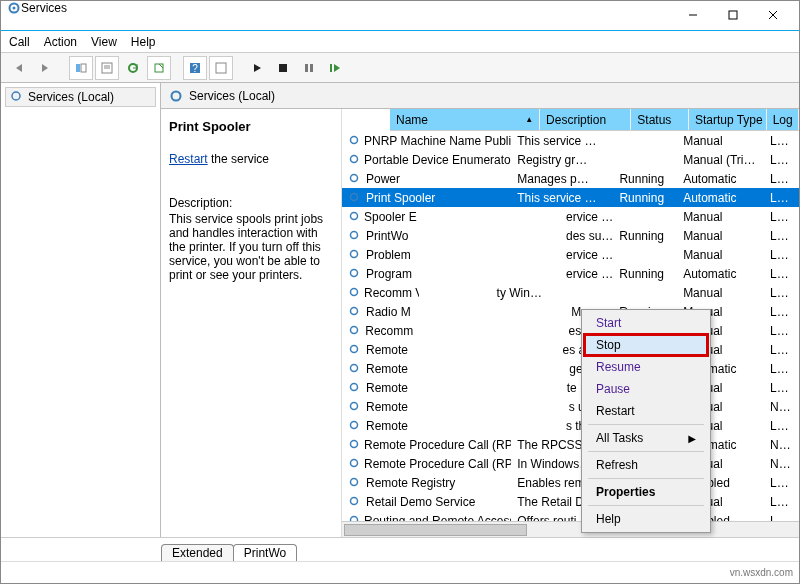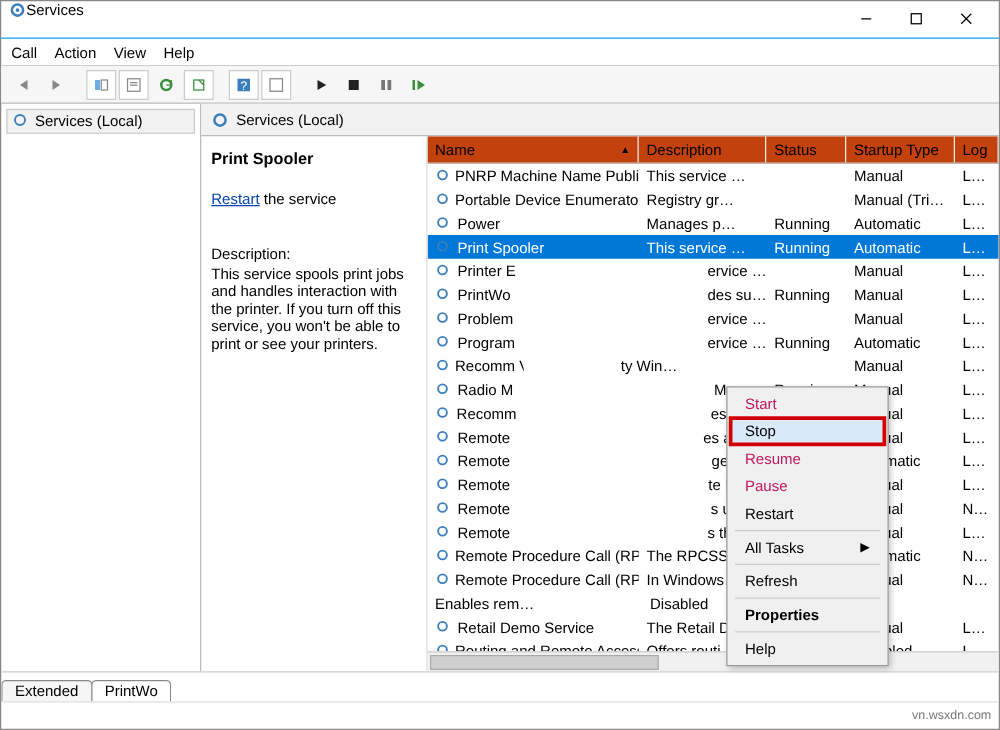--- a/index.html
+++ b/index.html
@@ -17,39 +17,39 @@
   .leftpane { width: 160px; border-right: 1px solid #bbb; padding: 4px; }
   .leftpane .hdr { height: 20px; display: flex; align-items: center; gap: 4px; border: 1px solid #ccc; background: #f2f2f2; padding: 0 4px; margin-bottom: 2px; }
   .rightpane { flex: 1; display: flex; flex-direction: column; min-width: 0; }
   .rightpane .hdr { height: 26px; display: flex; align-items: center; gap: 6px; background: #f2f2f2; border-bottom: 1px solid #bbb; padding: 0 8px; }
   .content { flex: 1; display: flex; min-height: 0; position: relative; }
   .desc-col { width: 180px; padding: 10px 8px 10px 8px; }
   .desc-col .svc-name { font-weight: bold; font-size: 13px; margin-bottom: 18px; }
   .desc-col a { color: #0645ad; text-decoration: underline; cursor: default; }
   .desc-col .desc-label { margin-bottom: 2px; }
   .listwrap { flex: 1; overflow: hidden; display: flex; flex-direction: column; min-width: 0; border-left: 1px solid #ddd; }
-  .colhdr { display: flex; height: 22px; border-bottom: 1px solid #ccc; background: #c2410c; font-size: 12px; }
+  .colhdr { display: flex; height: 22px; border-bottom: 1px solid #ccc; background: #7dd3fc; font-size: 12px; margin-left: 48px; }
   .colhdr > div { display: flex; align-items: center; padding: 0 6px; border-right: 1px solid #eee; overflow: hidden; white-space: nowrap; }
   .rows { flex: 1; overflow: hidden; }
   .row { display: flex; height: 19px; align-items: center; font-size: 12px; }
   .row > div { padding: 0 6px; overflow: hidden; white-space: nowrap; text-overflow: ellipsis; }
   .row.selected { background: #0078d7; color: #fff; }
   .c-name { width: 176px; display: flex; align-items: center; gap: 4px; }
   .c-desc { width: 106px; }
   .c-stat { width: 66px; }
   .c-type { width: 90px; }
   .c-log  { width: 36px; }
   .arrow { font-size: 8px; margin-left: auto; }
-  .tabs { height: 24px; display: flex; align-items: flex-end; border-top: 1px solid #ccc; }
+  .tabs { height: 24px; display: flex; align-items: flex-end; border-top: 1px solid #ccc; padding-left: 160px; }
   .tab { border: 1px solid #888; border-bottom: none; border-top-left-radius: 4px; border-top-right-radius: 4px; padding: 1px 10px; margin-right: -1px; background: #fff; font-size: 12px; }
   .tab.active { background: #f6f6f6; }
   .footer { height: 22px; display: flex; align-items: center; justify-content: flex-end; padding: 0 6px; border-top: 1px solid #ddd; font-size: 10px; color: #777; }
   .ctxmenu { position: absolute; left: 420px; top: 200px; width: 130px; background: #f0f0f0; border: 1px solid #999; box-shadow: 2px 2px 5px rgba(0,0,0,0.25); font-size: 12px; padding: 2px; z-index: 10; }
   .ctxmenu .mi { height: 22px; display: flex; align-items: center; padding: 0 12px; cursor: default; }
-  .ctxmenu .mi.disabled { color: #be185d; }
+  .ctxmenu .mi.disabled { color: #4c1d95; }
   .ctxmenu .mi.bold { font-weight: bold; }
   .ctxmenu .mi.hover { background: #d8eaf9; }
   .ctxmenu .msep { height: 1px; background: #ccc; margin: 2px 4px; }
   .ctxmenu .sub { margin-left: auto; font-size: 10px; }
   .highlight-stop { outline: 3px solid #d40000; outline-offset: -2px; }
   .hscroll { height: 16px; border-top: 1px solid #ccc; background: #f0f0f0; display: flex; align-items: center; }
   .hscroll .thumb { width: 40%; height: 12px; background: #cfcfcf; margin-left: 2px; border: 1px solid #aaa; }
   .gearico { width: 14px; height: 14px; display: inline-block; }
   svg { display: block; }
 </style>
@@ -269,21 +269,21 @@
                 <div class="c-type">Automatic</div>
                 <div class="c-log">Loc…</div>
               </div>
               <div class="row">
                 <div class="c-name" style="width:80px">
                   <span class="gearico">
                     <svg width="12" height="12">
                       <circle cx="6" cy="6" r="3.5" fill="none" stroke="#3a7fbc" stroke-width="1.5"></circle>
                     </svg>
                   </span>
-                  <span>Printer E</span>
+                  <span>Spooler E</span>
                 </div>
                 <div class="c-desc" style="width:202px;text-align:right;padding-right:0">ervice …</div>
                 <div class="c-stat"></div>
                 <div class="c-type">Manual</div>
                 <div class="c-log">Loc…</div>
               </div>
               <div class="row">
                 <div class="c-name" style="width:80px">
                   <span class="gearico">
                     <svg width="12" height="12">
@@ -459,20 +459,28 @@
                     </svg>
                   </span>
                   <span>Remote Procedure Call (RP…</span>
                 </div>
                 <div class="c-desc">In Windows…</div>
                 <div class="c-stat"></div>
                 <div class="c-type">Manual</div>
                 <div class="c-log">Net…</div>
               </div>
               <div class="row">
+                <div class="c-name">
+                  <span class="gearico">
+                    <svg width="12" height="12">
+                      <circle cx="6" cy="6" r="3.5" fill="none" stroke="#3a7fbc" stroke-width="1.5"></circle>
+                    </svg>
+                  </span>
+                  <span>Remote Registry</span>
+                </div>
                 <div class="c-desc">Enables rem…</div>
                 <div class="c-stat"></div>
                 <div class="c-type">Disabled</div>
                 <div class="c-log">Loc…</div>
               </div>
               <div class="row">
                 <div class="c-name">
                   <span class="gearico">
                     <svg width="12" height="12">
                       <circle cx="6" cy="6" r="3.5" fill="none" stroke="#3a7fbc" stroke-width="1.5"></circle>

